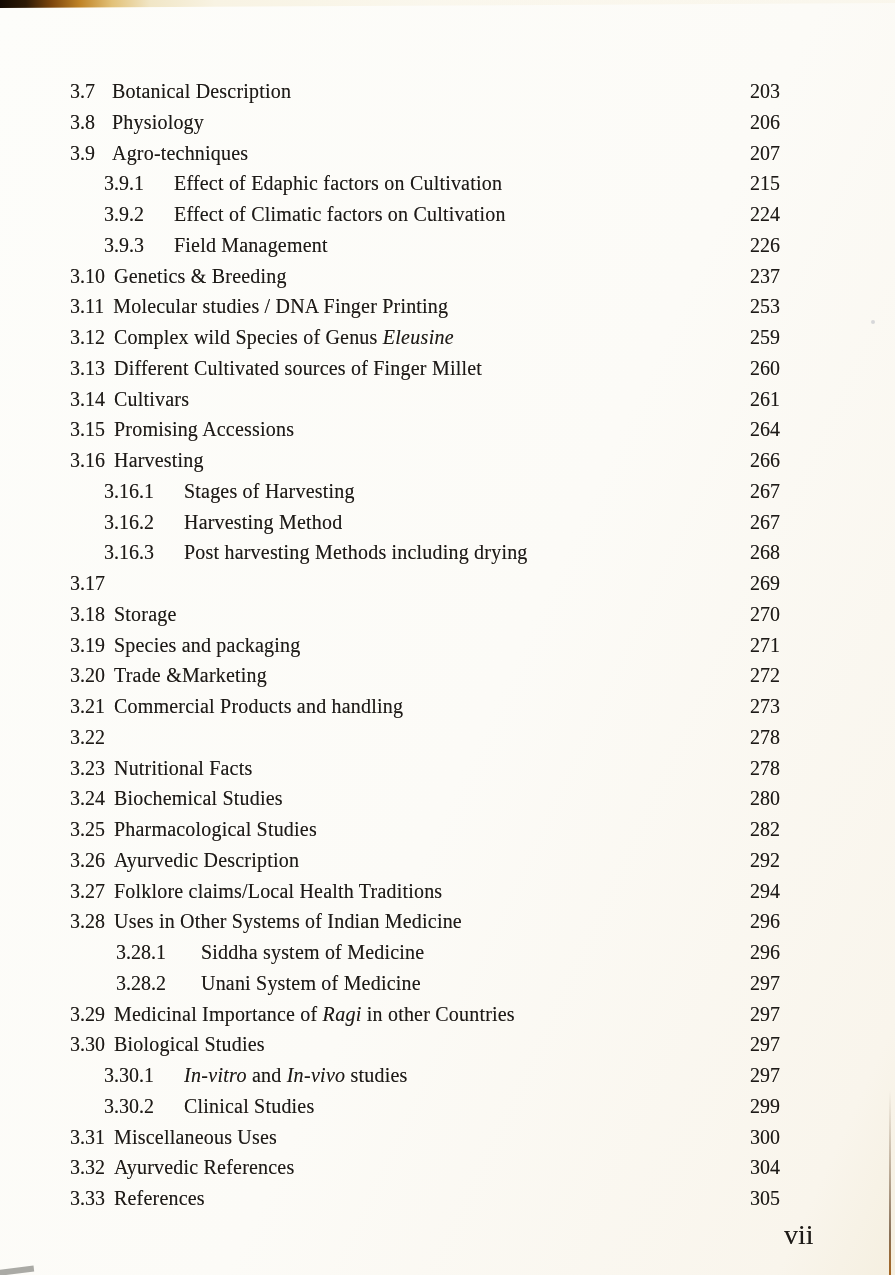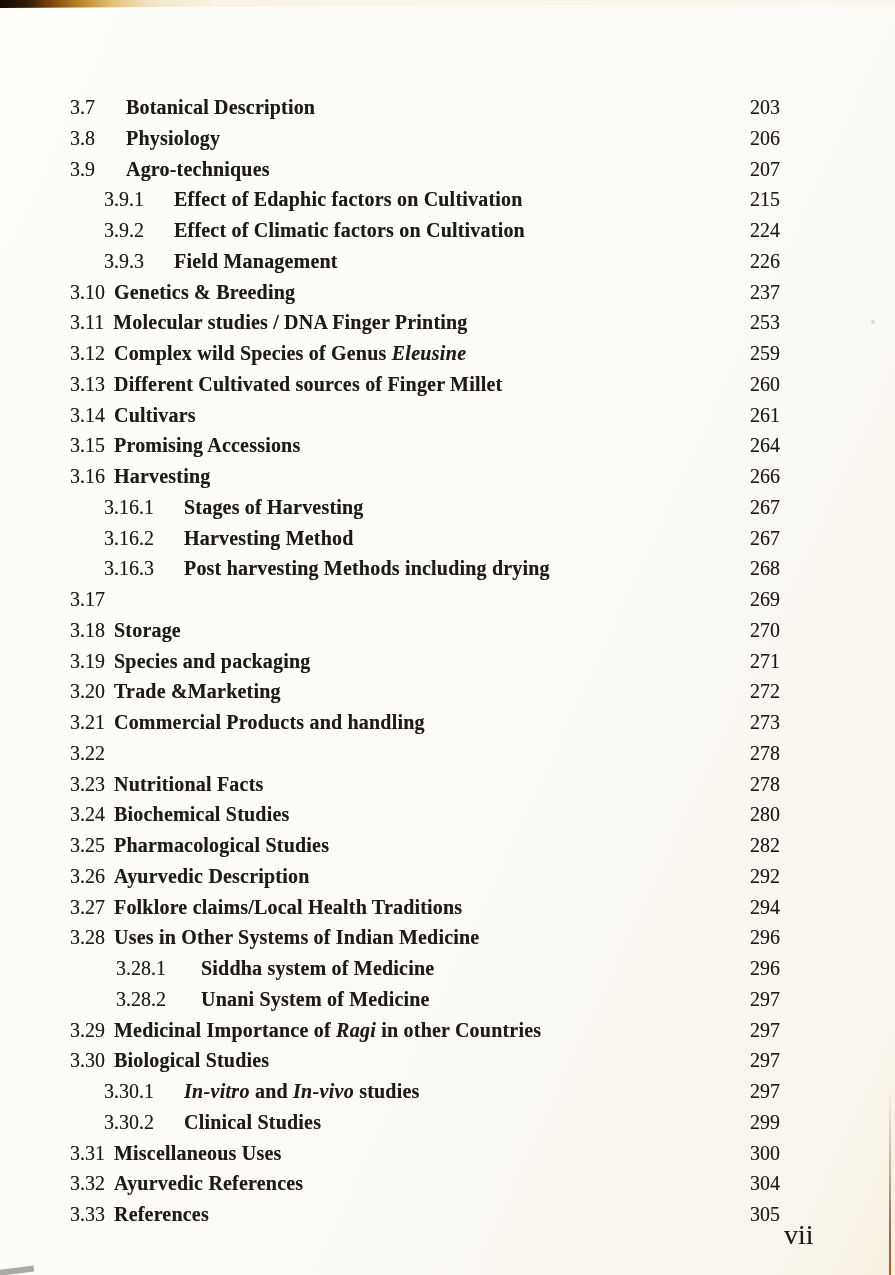--- a/index.html
+++ b/index.html
@@ -43,25 +43,25 @@
     position: absolute; top: 76px; left: 70px; width: 710px;
   }
   .row {
     display: flex; align-items: baseline;
     line-height: 30.75px; height: 30.75px;
     font-size: 20px; white-space: nowrap;
     text-shadow: 0 0 0.5px rgba(30,25,20,0.45);
   }
   .row.indent1 { padding-left: 34px; gap: 21px; }
   .num { margin-right: 9px; }
-  .num.short { margin-right: 31px; }
+  .num.short { margin-right: 17px; }
   .num.wide { margin-right: 14px; margin-left: 12px; }
-  .title { flex: 1 1 auto; letter-spacing: 0.2px; overflow: hidden; font-weight: bold; }
+  .title { flex: 1 1 auto; letter-spacing: 0.2px; overflow: hidden; }
   .title i { letter-spacing: 0.3px; }
-  .pagenum { margin-left: auto; min-width: 52px; text-align: right; margin-top: 16px; }
+  .pagenum { margin-left: auto; min-width: 52px; text-align: right; }
   .folio {
     position: absolute; top: 1222px; left: 784px;
     font-size: 28px; line-height: 26px;
     text-shadow: 0 0 0.5px rgba(30,25,20,0.45);
   }
 </style>
 </head>
 <body>
 
 <div class="page">

